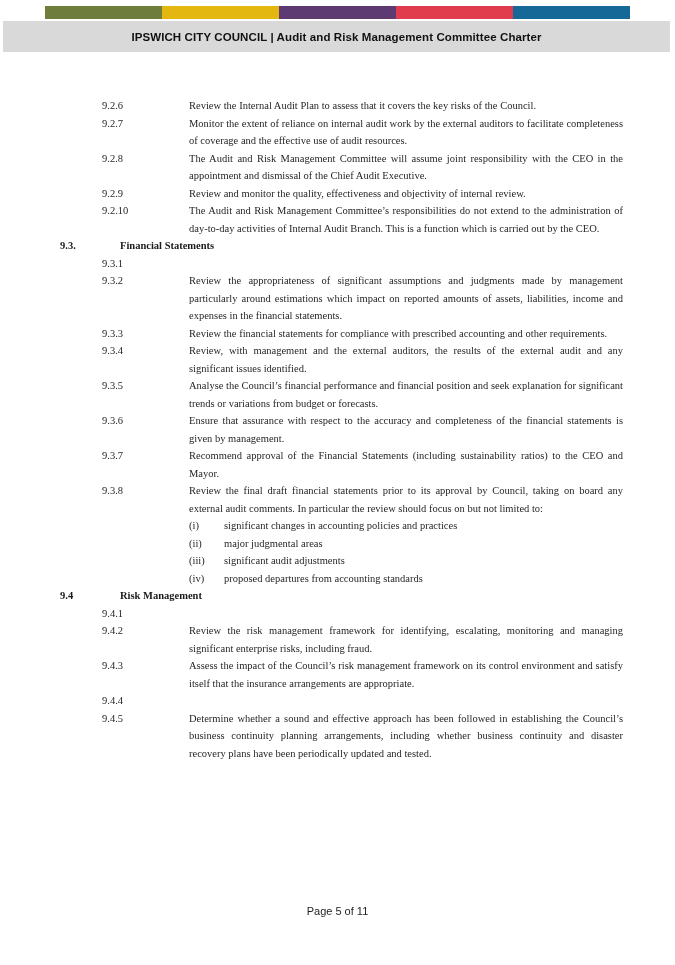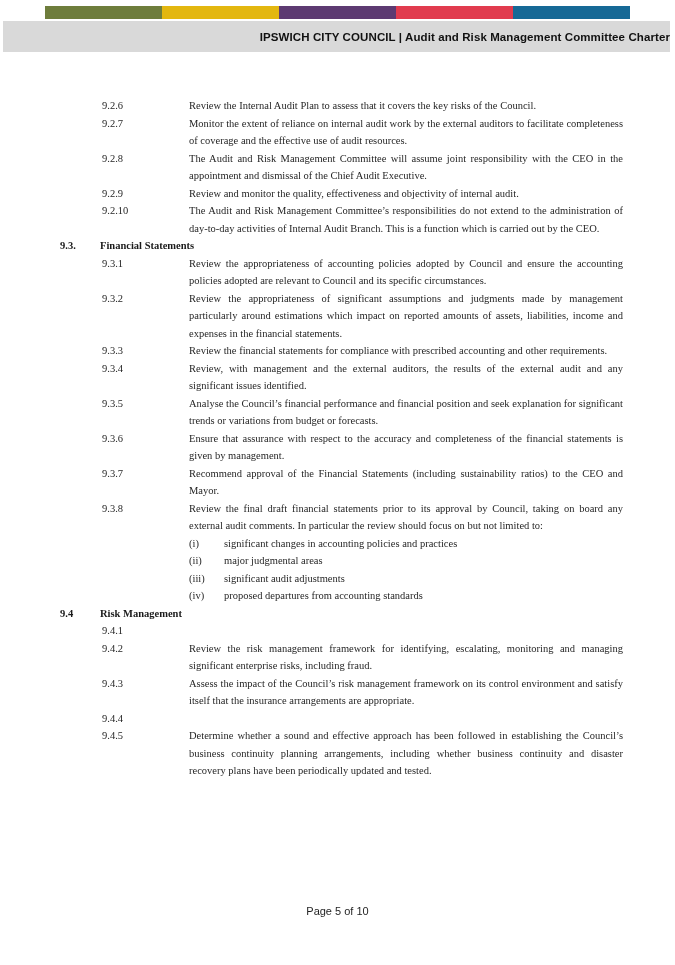--- a/index.html
+++ b/index.html
@@ -14,37 +14,37 @@
   .brand-bar {
     position: absolute; left: 45px; top: 6px;
     width: 585px; height: 13px;
     display: flex;
   }
   .brand-bar span { flex: 1 1 0; }
   .header-band {
     position: absolute; left: 3px; top: 21px;
     width: 667px; height: 31px;
     background: #d9d9d9;
-    display: flex; align-items: center; justify-content: flex-end;
+    display: flex; align-items: center; justify-content: center;
   }
   .doc-title {
     font-weight: bold;
     font-size: 11.5px;
     color: #111111;
     white-space: nowrap;
     letter-spacing: 0.1px;
   }
   .content {
     position: absolute; left: 60px; top: 97px;
     width: 563px;
     font-size: 10.5px;
     line-height: 17.5px;
   }
   .row { display: flex; font-family: Liberation Serif, serif; }
-  .row.heading { font-weight: bold; color: #1a1a1a; }
+  .row.heading { font-weight: bold; color: #1a1a1a; gap: 20px; }
   .row.heading .hnum { width: 40px; flex: none; }
   .row.item { padding-left: 42px; }
   .row.item .inum { width: 43px; flex: none; }
   .ibody { flex: 1 1 auto; min-width: 0; padding-left: 44px; }
   .para { text-align: justify; }
   .subrow { display: flex; }
   .subrow .rnum { width: 35px; flex: none; }
   .subrow .stext { flex: 1 1 auto; }
   .footer {
     position: absolute; left: 0; top: 905px;
@@ -83,38 +83,35 @@
       </div>
       <div class="row item">
         <span class="inum">9.2.8</span>
         <div class="ibody">
           <div class="para">The Audit and Risk Management Committee will assume joint responsibility with the CEO in the appointment and dismissal of the Chief Audit Executive.</div>
         </div>
       </div>
       <div class="row item">
         <span class="inum">9.2.9</span>
         <div class="ibody">
-          <div class="para">Review and monitor the quality, effectiveness and objectivity of internal audit.</div>
+          <div class="para">Review and monitor the quality, effectiveness and objectivity of internal review.</div>
         </div>
       </div>
       <div class="row item">
         <span class="inum">9.2.10</span>
         <div class="ibody">
           <div class="para">The Audit and Risk Management Committee’s responsibilities do not extend to the administration of day-to-day activities of Internal Audit Branch. This is a function which is carried out by the CEO.</div>
         </div>
       </div>
       <div class="row heading">
         <span class="hnum">9.3.</span>
         <span>Financial Statements</span>
       </div>
       <div class="row item">
         <span class="inum">9.3.1</span>
-        <div class="ibody">
-          <div class="para">Review the appropriateness of accounting policies adopted by Council and ensure the accounting policies adopted are relevant to Council and its specific circumstances.</div>
-        </div>
       </div>
       <div class="row item">
         <span class="inum">9.3.2</span>
         <div class="ibody">
           <div class="para">Review the appropriateness of significant assumptions and judgments made by management particularly around estimations which impact on reported amounts of assets, liabilities, income and expenses in the financial statements.</div>
         </div>
       </div>
       <div class="row item">
         <span class="inum">9.3.3</span>
         <div class="ibody">
@@ -190,15 +187,15 @@
         <span class="inum">9.4.4</span>
       </div>
       <div class="row item">
         <span class="inum">9.4.5</span>
         <div class="ibody">
           <div class="para">Determine whether a sound and effective approach has been followed in establishing the Council’s business continuity planning arrangements, including whether business continuity and disaster recovery plans have been periodically updated and tested.</div>
         </div>
       </div>
     </div>
   <div class="footer">
-    <span>Page 5 of 10</span>
+    <span>Page 5 of 11</span>
   </div>
 </div>
 
 </body></html>

